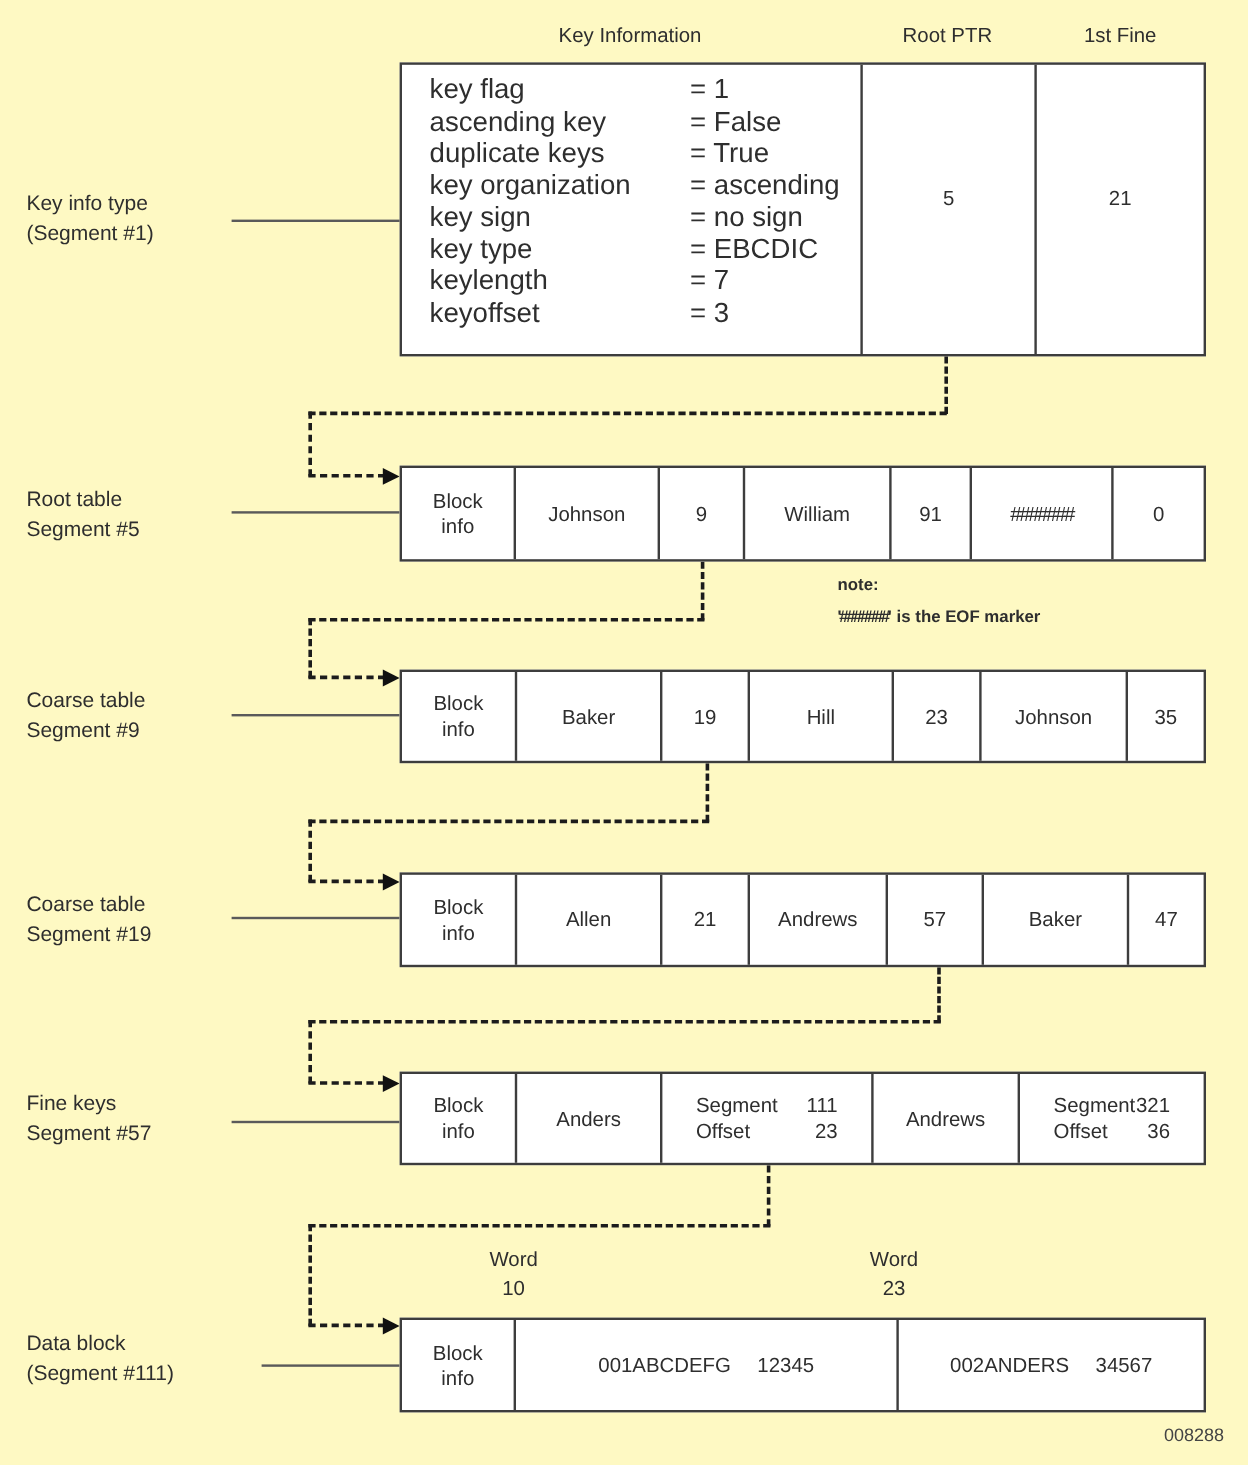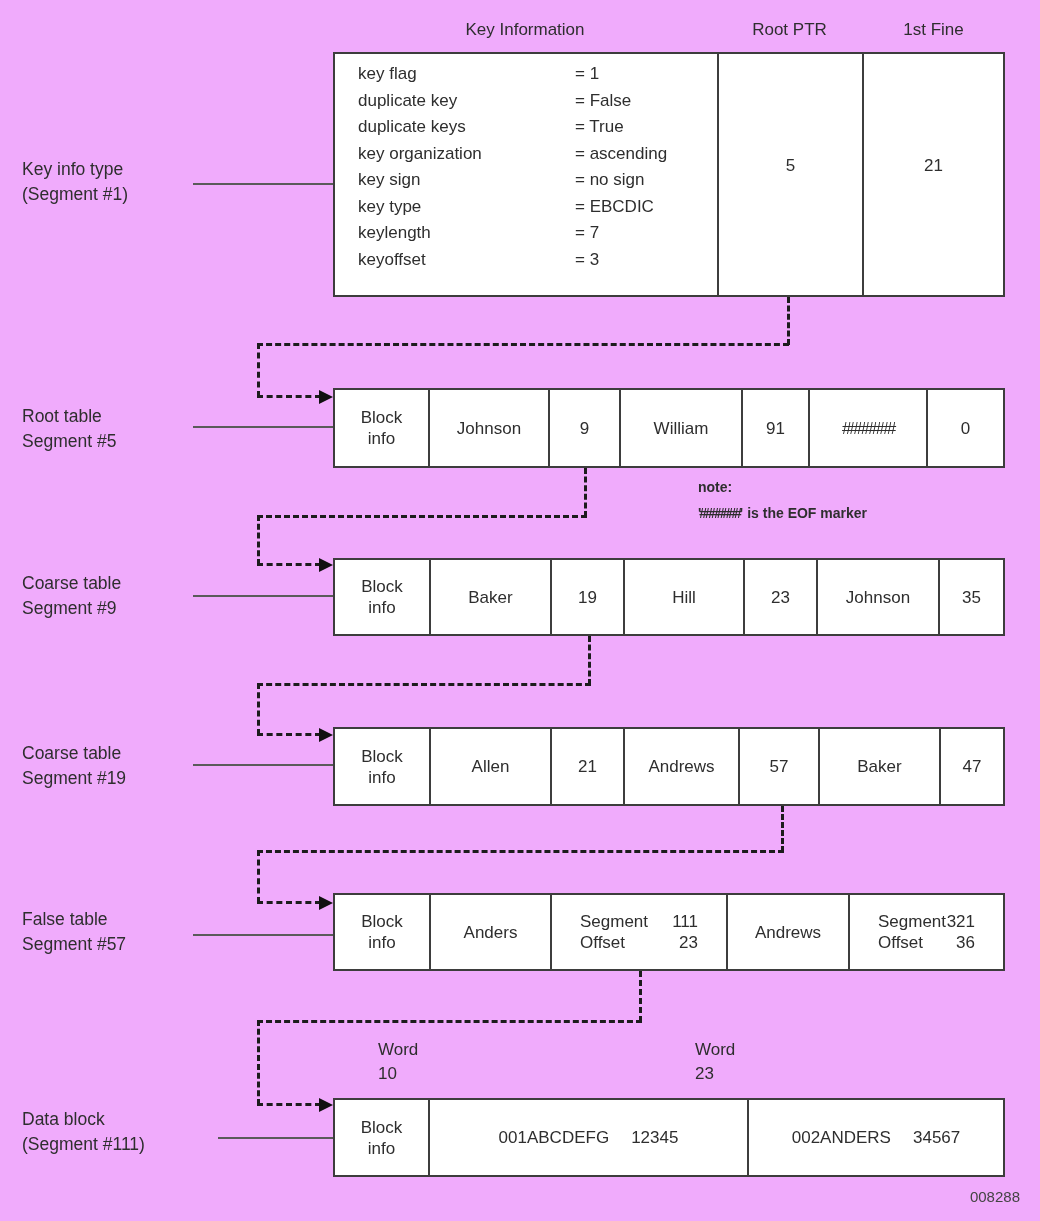--- a/index.html
+++ b/index.html
@@ -1,19 +1,19 @@
 <!DOCTYPE html>
 <html><head>
 <meta charset="utf-8">
 <style>
   html,body{margin:0;padding:0;background:#ffffff;}
   .canvas{
     position:relative;
     width:1040px;height:1221px;
-    background:#f0abfc;
+    background:#fef9c3;
     font-family:"Liberation Sans","DejaVu Sans",sans-serif;
     color:#2e2e2e;
     overflow:hidden;
   }
   .hdr{
     position:absolute;
     font-size:17px;
     text-align:center;
     color:#2e2e2e;
   }
@@ -23,21 +23,21 @@
     border:2px solid #3d3d3d;
     display:flex;
     box-sizing:border-box;
     background:#fff;
   }
   .kpane{
     box-sizing:border-box;
     border-right:2px solid #3d3d3d;
     padding:7px 0 0 23px;
   }
-  .krow{display:flex;line-height:26.5px;font-size:17px;}
+  .krow{display:flex;line-height:26.5px;font-size:23px;}
   .kname{flex:0 0 217px;}
   .kptr{
     box-sizing:border-box;
     display:flex;align-items:center;justify-content:center;
     font-size:17px;padding-bottom:18px;
   }
   .kptr.mid{border-right:2px solid #3d3d3d;}
   
   .rowtable{
     position:absolute;
@@ -74,40 +74,40 @@
   
   .dh{position:absolute;border-top:3px dashed #1c1c1c;}
   .dv{position:absolute;border-left:3px dashed #1c1c1c;}
   .arr{
     position:absolute;width:0;height:0;
     border-top:7px solid transparent;
     border-bottom:7px solid transparent;
     border-left:14px solid #111;
   }
   .note{position:absolute;font-size:14px;line-height:26px;font-weight:bold;}
-  .wordlbl{position:absolute;width:100px;font-size:17px;line-height:24px;}
+  .wordlbl{position:absolute;width:100px;text-align:center;font-size:17px;line-height:24px;}
   .fignum{position:absolute;font-size:15px;color:#444;text-align:right;width:90px;}
 </style>
 </head>
 <body>
 
 <div class="canvas">
 
   <div class="hdr" style="left:333px;top:20px;width:384px;">Key Information</div>
   <div class="hdr" style="left:717px;top:20px;width:145px;">Root PTR</div>
   <div class="hdr" style="left:862px;top:20px;width:143px;">1st Fine</div>
 
   <div class="kbox" style="left:333px;top:52px;width:672px;height:245px;">
     <div class="kpane" style="flex:0 0 384px;">
       <div class="krow">
           <span class="kname">key flag</span>
           <span>= 1</span>
         </div>
       <div class="krow">
-          <span class="kname">duplicate key</span>
+          <span class="kname">ascending key</span>
           <span>= False</span>
         </div>
       <div class="krow">
           <span class="kname">duplicate keys</span>
           <span>= True</span>
         </div>
       <div class="krow">
           <span class="kname">key organization</span>
           <span>= ascending</span>
         </div>
@@ -154,21 +154,21 @@
   </div>
   <div class="lline" style="left:193px;top:595px;width:140px;"></div>
 
   <div class="lbl" style="left:22px;top:741px;">
     <div>Coarse table</div>
     <div>Segment #19</div>
   </div>
   <div class="lline" style="left:193px;top:764px;width:140px;"></div>
 
   <div class="lbl" style="left:22px;top:907px;">
-    <div>False table</div>
+    <div>Fine keys</div>
     <div>Segment #57</div>
   </div>
   <div class="lline" style="left:193px;top:934px;width:140px;"></div>
 
   <div class="lbl" style="left:22px;top:1107px;">
     <div>Data block</div>
     <div>(Segment #111)</div>
   </div>
   <div class="lline" style="left:218px;top:1137px;width:115px;"></div>
 

